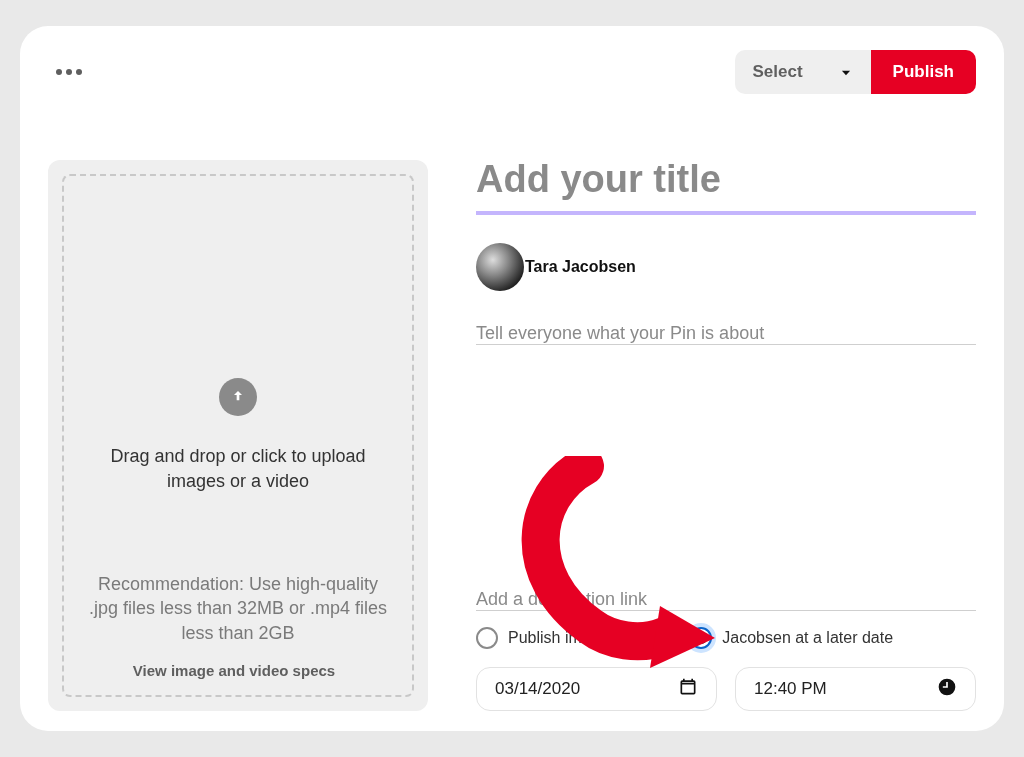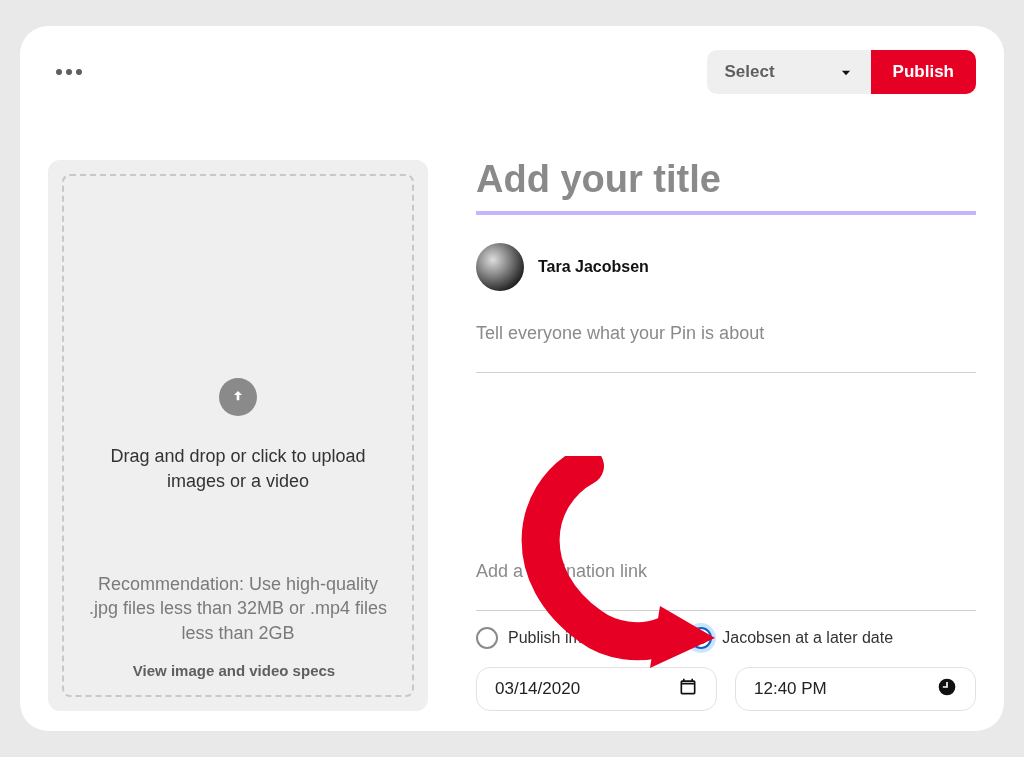--- a/index.html
+++ b/index.html
@@ -43,21 +43,21 @@
   .board-select {
     background: #efefef;
     color: #5f5f5f;
     font-size: 17px;
     font-weight: 600;
     border-top-left-radius: 10px;
     border-bottom-left-radius: 10px;
     padding: 0 18px;
     display: flex;
     align-items: center;
-    gap: 64px;
+    gap: 36px;
     height: 44px;
     cursor: pointer;
   }
   .chev-down {
     width: 14px; height: 14px;
     display: inline-block;
   }
   .chev-down svg { width: 100%; height: 100%; }
   .publish-btn {
     background: #e60023;
@@ -142,36 +142,36 @@
     color: #111;
     padding: 6px 0 10px 0;
     outline: none;
     width: 100%;
     background: transparent;
   }
   .title-input::placeholder { color: #8a8a8a; }
   .author {
     display: flex;
     align-items: center;
-    gap: 14px;
+    gap: 1px;
     margin: 28px 0 24px 0;
     text-align: center;
   }
   .avatar {
     width: 48px; height: 48px; border-radius: 50%;
     background: radial-gradient(circle at 35% 35%, #ddd 0%, #888 35%, #222 75%);
     flex: none;
   }
   .author-name { font-weight: 700; font-size: 16px; }
   .desc-input, .link-input {
     border: none;
     border-bottom: 1px solid #cfcfcf;
     font-size: 18px;
     color: #111;
-    padding: 8px 0 28px 0;
+    padding: 8px 0 0 0;
     outline: none;
     width: 100%;
     background: transparent;
   }
   .desc-input::placeholder, .link-input::placeholder { color: #8a8a8a; }
   .spacer { flex: 1; min-height: 110px; }
   .radios {
     display: flex;
     gap: 40px;
     align-items: center;

